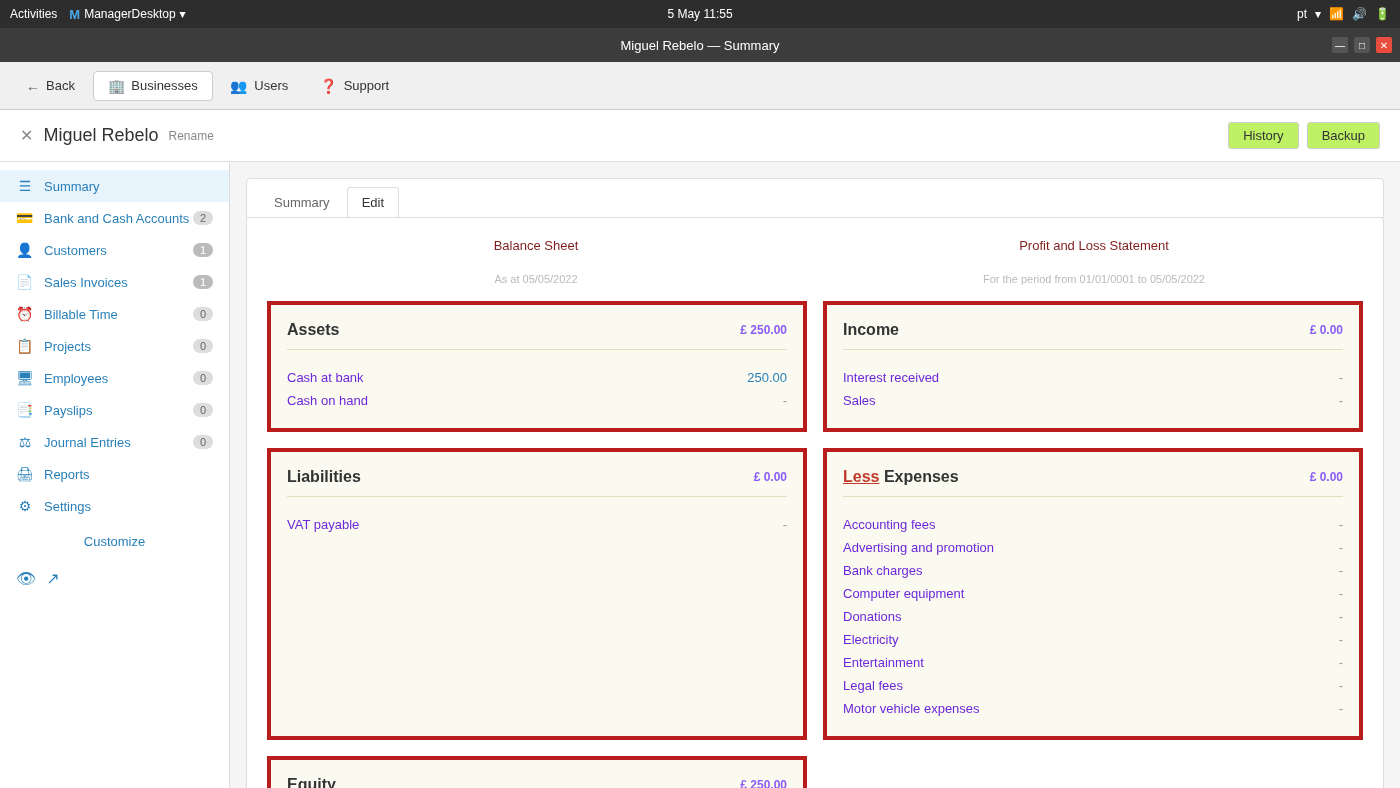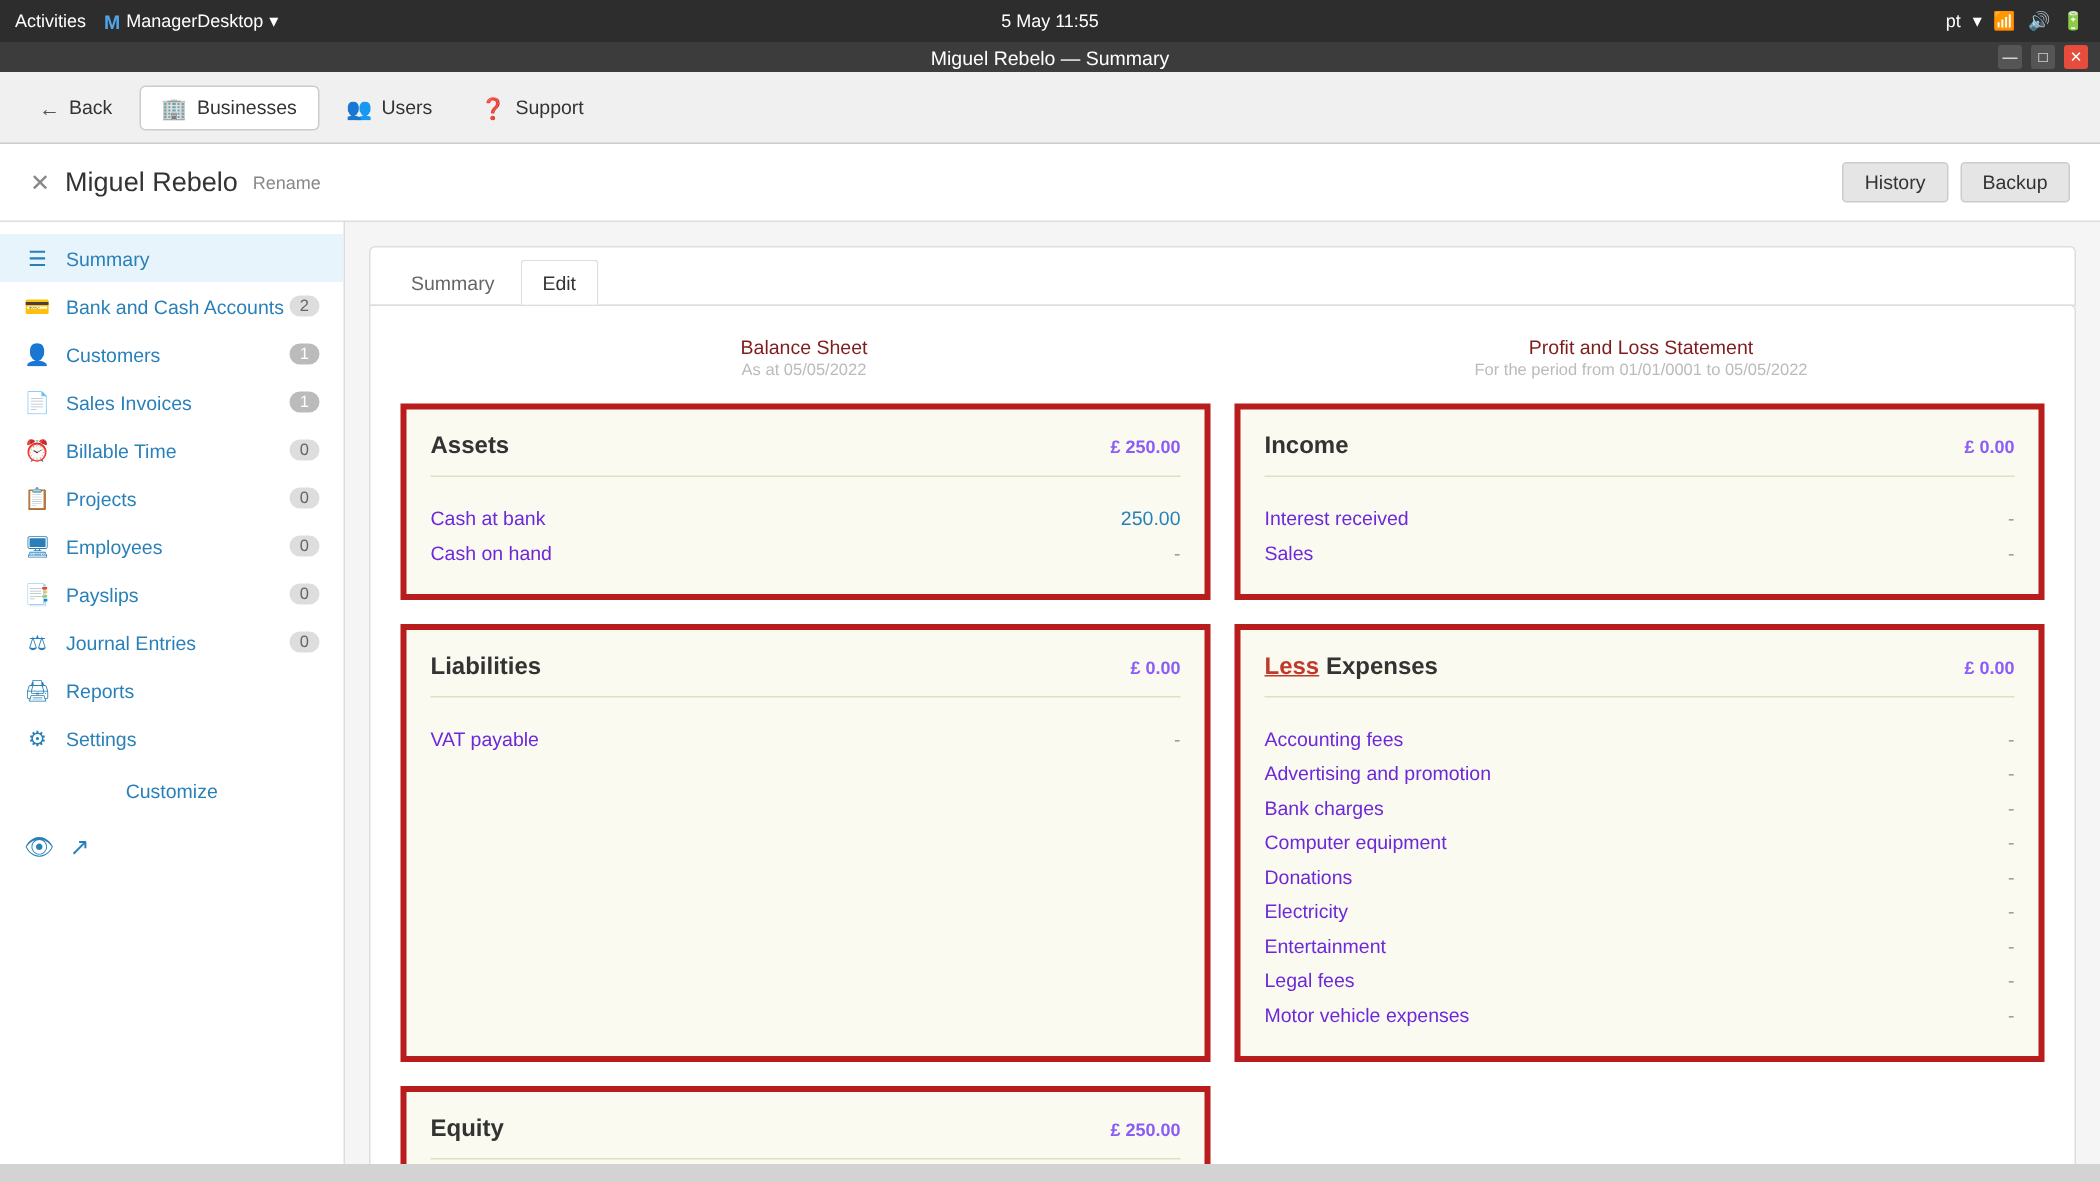--- a/index.html
+++ b/index.html
@@ -18,21 +18,21 @@
     }
     .system-bar .left { display: flex; align-items: center; gap: 12px; }
     .system-bar .center { position: absolute; left: 50%; transform: translateX(-50%); }
     .system-bar .right { margin-left: auto; display: flex; align-items: center; gap: 8px; }
     .system-bar .app-name { display: flex; align-items: center; gap: 4px; }
 
     
     .title-bar {
       background: #3c3c3c;
       color: #fff;
-      height: 20px;
+      height: 34px;
       display: flex;
       align-items: center;
       justify-content: center;
       font-size: 13px;
       font-weight: 500;
       position: relative;
     }
     .title-bar .win-controls { position: absolute; right: 8px; display: flex; gap: 6px; align-items: center; }
     .win-btn { width: 16px; height: 16px; border-radius: 2px; border: none; cursor: pointer; display: flex; align-items: center; justify-content: center; font-size: 10px; color: #fff; }
     .win-btn.minimize { background: #555; }
@@ -79,21 +79,21 @@
       align-items: center;
       justify-content: space-between;
     }
     .business-title { display: flex; align-items: center; gap: 10px; }
     .business-title h2 { font-size: 18px; font-weight: 400; color: #333; }
     .rename-link { font-size: 12px; color: #888; cursor: pointer; }
     .header-actions { display: flex; gap: 8px; }
     .header-btn {
       padding: 5px 14px;
       border: 1px solid #ccc;
-      background: #e5e5e5;
+      background: #bef264;
       cursor: pointer;
       border-radius: 3px;
       font-size: 13px;
       color: #333;
     }
     .close-icon-btn { background: none; border: none; cursor: pointer; color: #888; font-size: 16px; }
 
     
     .content-layout {
       display: flex;
@@ -196,21 +196,21 @@
 
     
     .statements-header {
       display: grid;
       grid-template-columns: 1fr 1fr;
       gap: 20px;
       margin-bottom: 16px;
       text-align: center;
     }
     .statement-title { font-size: 13px; color: #7f1d1d; font-weight: 500; }
-    .statement-subtitle { font-size: 11px; color: #bbb; margin-top: 2px; }
+    .statement-subtitle { font-size: 11px; color: #bbb; margin-top: 20px; }
 
     
     .cards-grid {
       display: grid;
       grid-template-columns: 1fr 1fr;
       gap: 16px;
     }
     .card {
       border: 4px solid #b91c1c;
       border-radius: 0;

